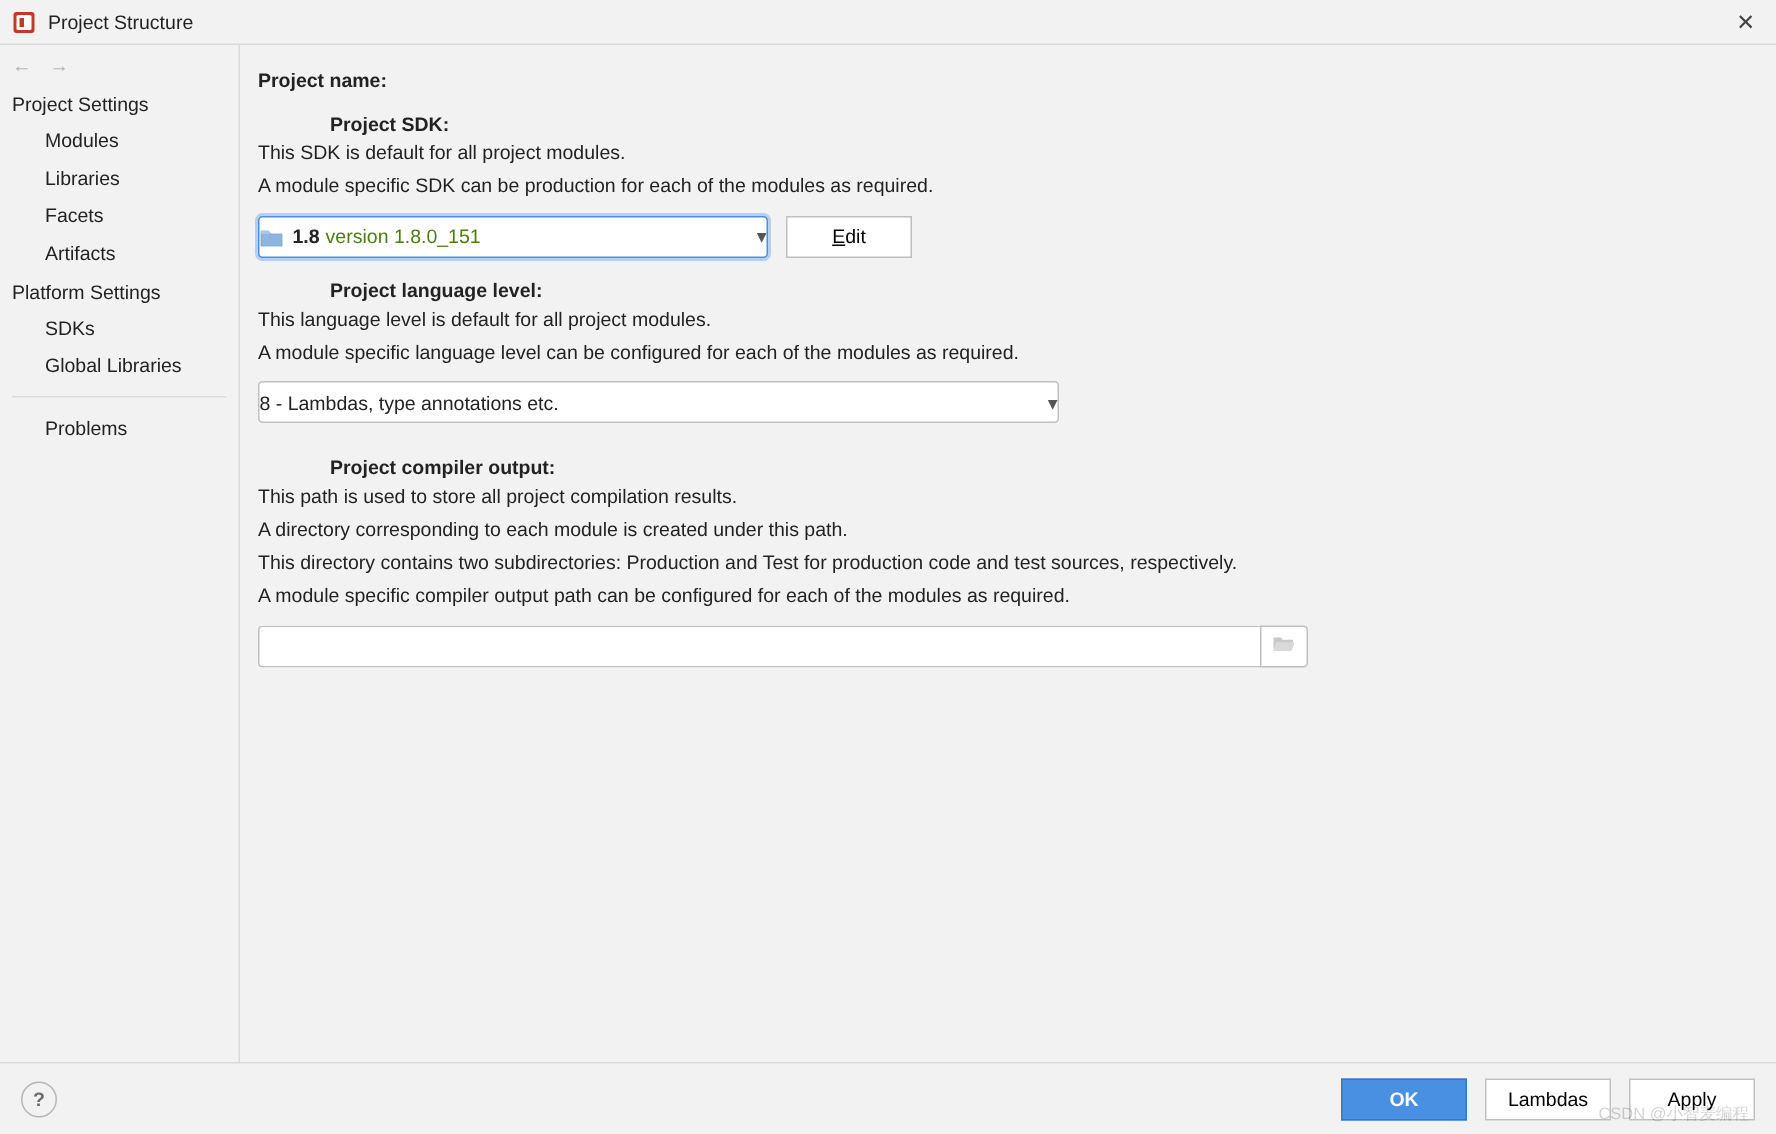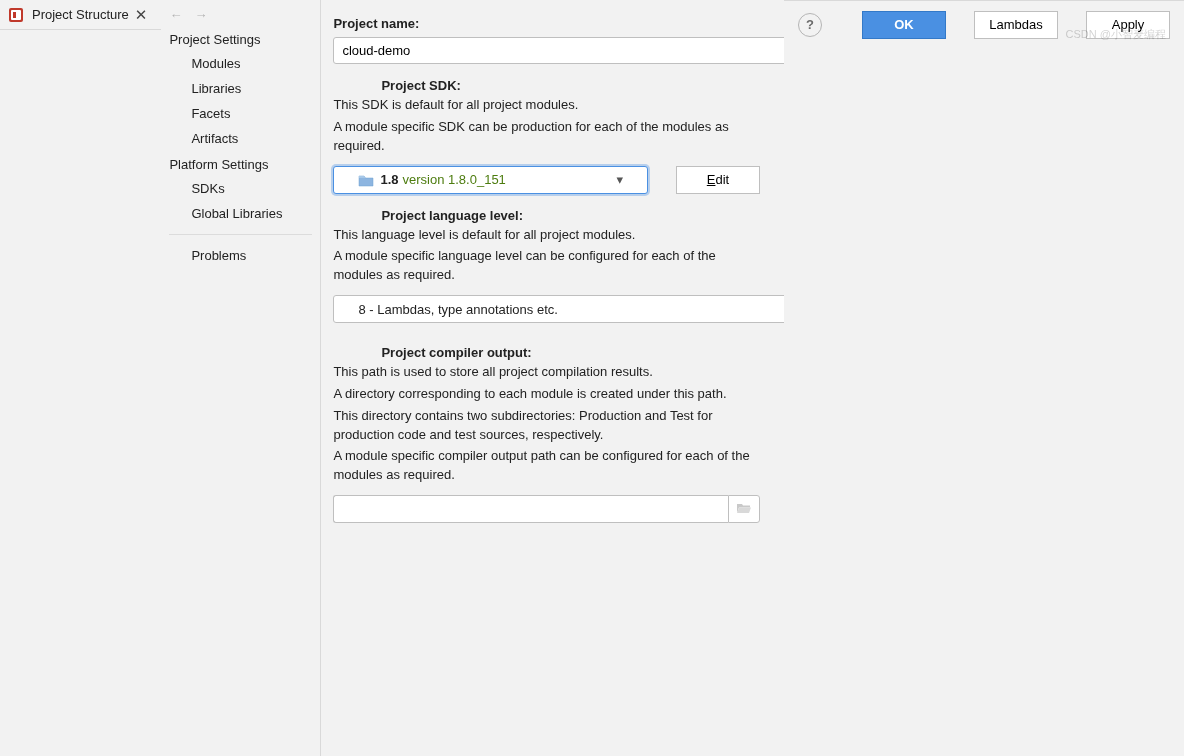--- a/index.html
+++ b/index.html
@@ -1,44 +1,44 @@
 <!DOCTYPE html>
 <html><head>
 <meta charset="utf-8">
 <style>
   * { box-sizing: border-box; }
   html, body { margin:0; padding:0; width:1184px; height:756px; font-family: "Segoe UI", Arial, sans-serif; font-size:13px; color:#222; background:#f2f2f2; overflow:hidden; }
-  .window { display:flex; flex-direction:row; width:1184px; height:756px; }
+  .window { display:flex; flex-direction:column; width:1184px; height:756px; }
   .titlebar { height:30px; display:flex; align-items:center; padding:0 8px; border-bottom:1px solid #d9d9d9; }
   .titlebar .app-icon { width:16px; height:16px; display:inline-flex; align-items:center; justify-content:center; margin-right:8px; }
   .titlebar .title { font-weight:normal; }
   .titlebar .close { margin-left:auto; font-size:15px; color:#444; cursor:pointer; padding:4px 6px; }
   .body { flex:1; display:flex; overflow:hidden; }
   .sidebar { width:160px; background:#f2f2f2; border-right:1px solid #d9d9d9; display:flex; flex-direction:column; }
   .nav-arrows { height:26px; display:flex; align-items:center; padding:4px 8px; gap:12px; }
   .nav-arrows .arrow { color:#b3b3b3; }
   .section-header { font-weight:normal; padding:6px 8px 4px 8px; }
   .sidebar-item { padding:5px 8px 5px 30px; cursor:pointer; }
   .sidebar-item.selected { background:#3b82d6; color:#fff; }
   .sidebar-sep { height:1px; background:#dcdcdc; margin:8px 8px; }
   .content { flex:1; padding:10px 24px 10px 12px; overflow:auto; color:#222; }
   .field-label { font-weight:bold; margin-top:6px; }
   .section-label { font-weight:bold; margin-top:14px;margin-left:48px; }
   .desc { color:#222; margin-top:3px; line-height:1.45; }
   .text-input { width:520px; height:27px; margin-top:6px; background:#fff; border:1px solid #bfbfbf; border-radius:3px; padding:0 8px; font-size:13px; }
   .sdk-row { display:flex; align-items:center; gap:12px; margin-top:10px; }
-  .select { height:28px; background:#fff; border:1px solid #bfbfbf; border-radius:3px; display:flex; align-items:center; padding:0 24px; cursor:pointer; position:relative; }
+  .select { height:28px; background:#fff; border:1px solid #bfbfbf; border-radius:3px; display:flex; align-items:center; padding:0 0; cursor:pointer; position:relative; }
   .select.focused { border:1px solid #4a90e2; box-shadow:0 0 0 2px rgba(74,144,226,0.35); }
   .select .dd-icon { margin-left:auto; color:#555; }
   .sdk-select { width:340px; }
-  .lang-select { width:630px; margin-top:10px; }
+  .lang-select { width:534px; margin-top:10px; }
   .select .icon-folder { margin-right:6px; display:inline-flex; }
   .select .label-bold { font-weight:600; margin-right:4px; }
   .select .label-gray { color:#4d7c0f; }
-  .btn { height:28px; min-width:84px; background:#fff; border:1px solid #bfbfbf; border-radius:0; padding:0 12px; cursor:pointer; display:inline-flex; align-items:center; justify-content:center; font-size:13px;margin-left:16px; }
+  .btn { height:28px; min-width:84px; background:#fff; border:1px solid #bfbfbf; border-radius:0; padding:0 12px; cursor:pointer; display:inline-flex; align-items:center; justify-content:center; font-size:13px; }
   .underline-first::first-letter { text-decoration:underline; }
   .output-row { display:flex; align-items:stretch; margin-top:10px; }
   .output-input { flex:1; height:28px; background:#fff; border:1px solid #bfbfbf; border-right:none; border-radius:3px 0 0 3px; }
   .output-browse { width:32px; height:28px; background:#fff; border:1px solid #bfbfbf; border-radius:0 3px 3px 0; display:flex; align-items:center; justify-content:center; cursor:pointer; color:#9d9d9d; }
   .content-wrap { max-width:700px; } 
   .footer { height:48px; border-top:1px solid #d9d9d9; display:flex; align-items:center; padding:0 14px; gap:12px; background:#f2f2f2; position:relative; }
   .help-btn { width:24px; height:24px; border-radius:50%; border:1px solid #b5b5b5; display:flex; align-items:center; justify-content:center; color:#6b6b6b; cursor:pointer; font-weight:bold; }
   .footer-spacer { flex:1; }
   .footer .btn { min-width:84px; }
   .btn.primary { background:#4a90e2; border-color:#3379c8; color:#fff; font-weight:600; }
@@ -73,21 +73,20 @@
       <div class="sidebar-item">Artifacts</div>
       <div class="section-header">Platform Settings</div>
       <div class="sidebar-item">SDKs</div>
       <div class="sidebar-item">Global Libraries</div>
       <div class="sidebar-sep"></div>
       <div class="sidebar-item">Problems</div>
     </div>
 
     <div class="content">
       <div class="field-label">Project name:</div>
-      <input class="text-input" value="cloud-demo" style="">
 
       <div class="section-label">Project SDK:</div>
       <div class="desc">This SDK is default for all project modules.</div>
       <div class="desc">A module specific SDK can be production for each of the modules as required.</div>
       <div class="sdk-row">
         <div class="select sdk-select focused">
           <span class="icon-folder">
             <svg width="16" height="14" viewBox="0 0 16 14">
                 <path d="M1 3 h5 l1.5 2 H15 v8 H1 Z" fill="#8db5e0" stroke="#6fa0d0" stroke-width="0.5"></path>
                 <path d="M1 3 h5 l1.5 2 H1 Z" fill="#a7c8e8"></path>

